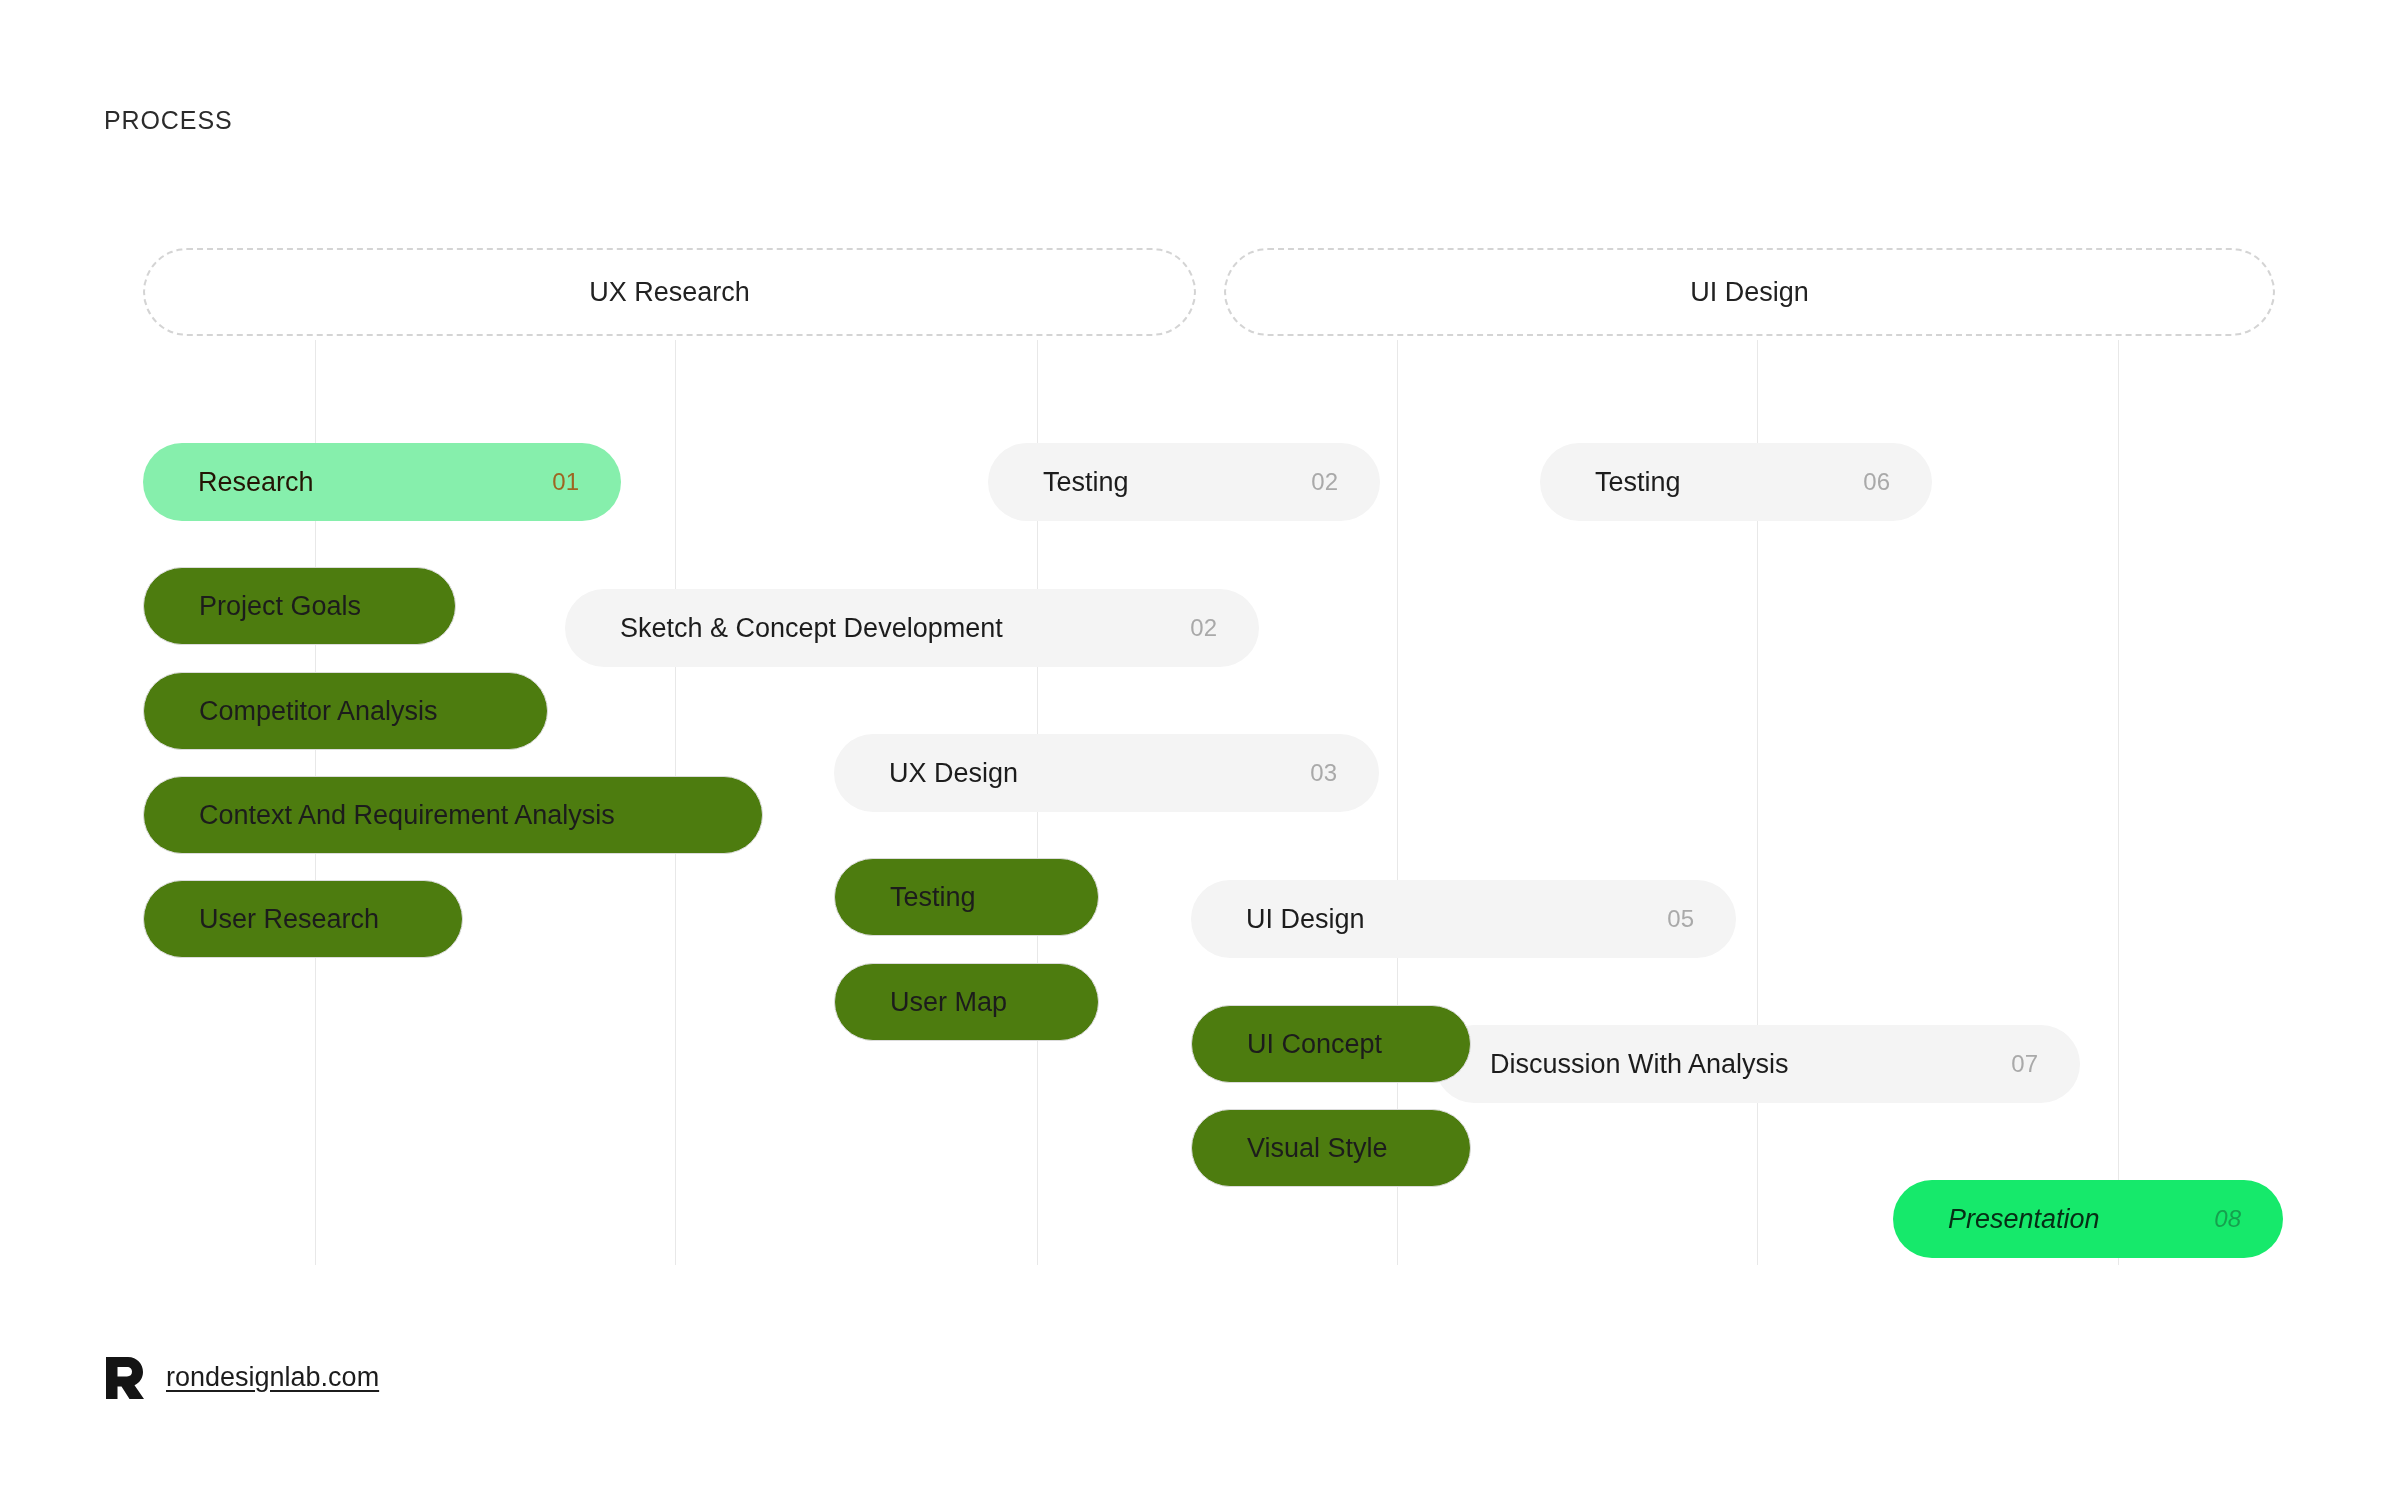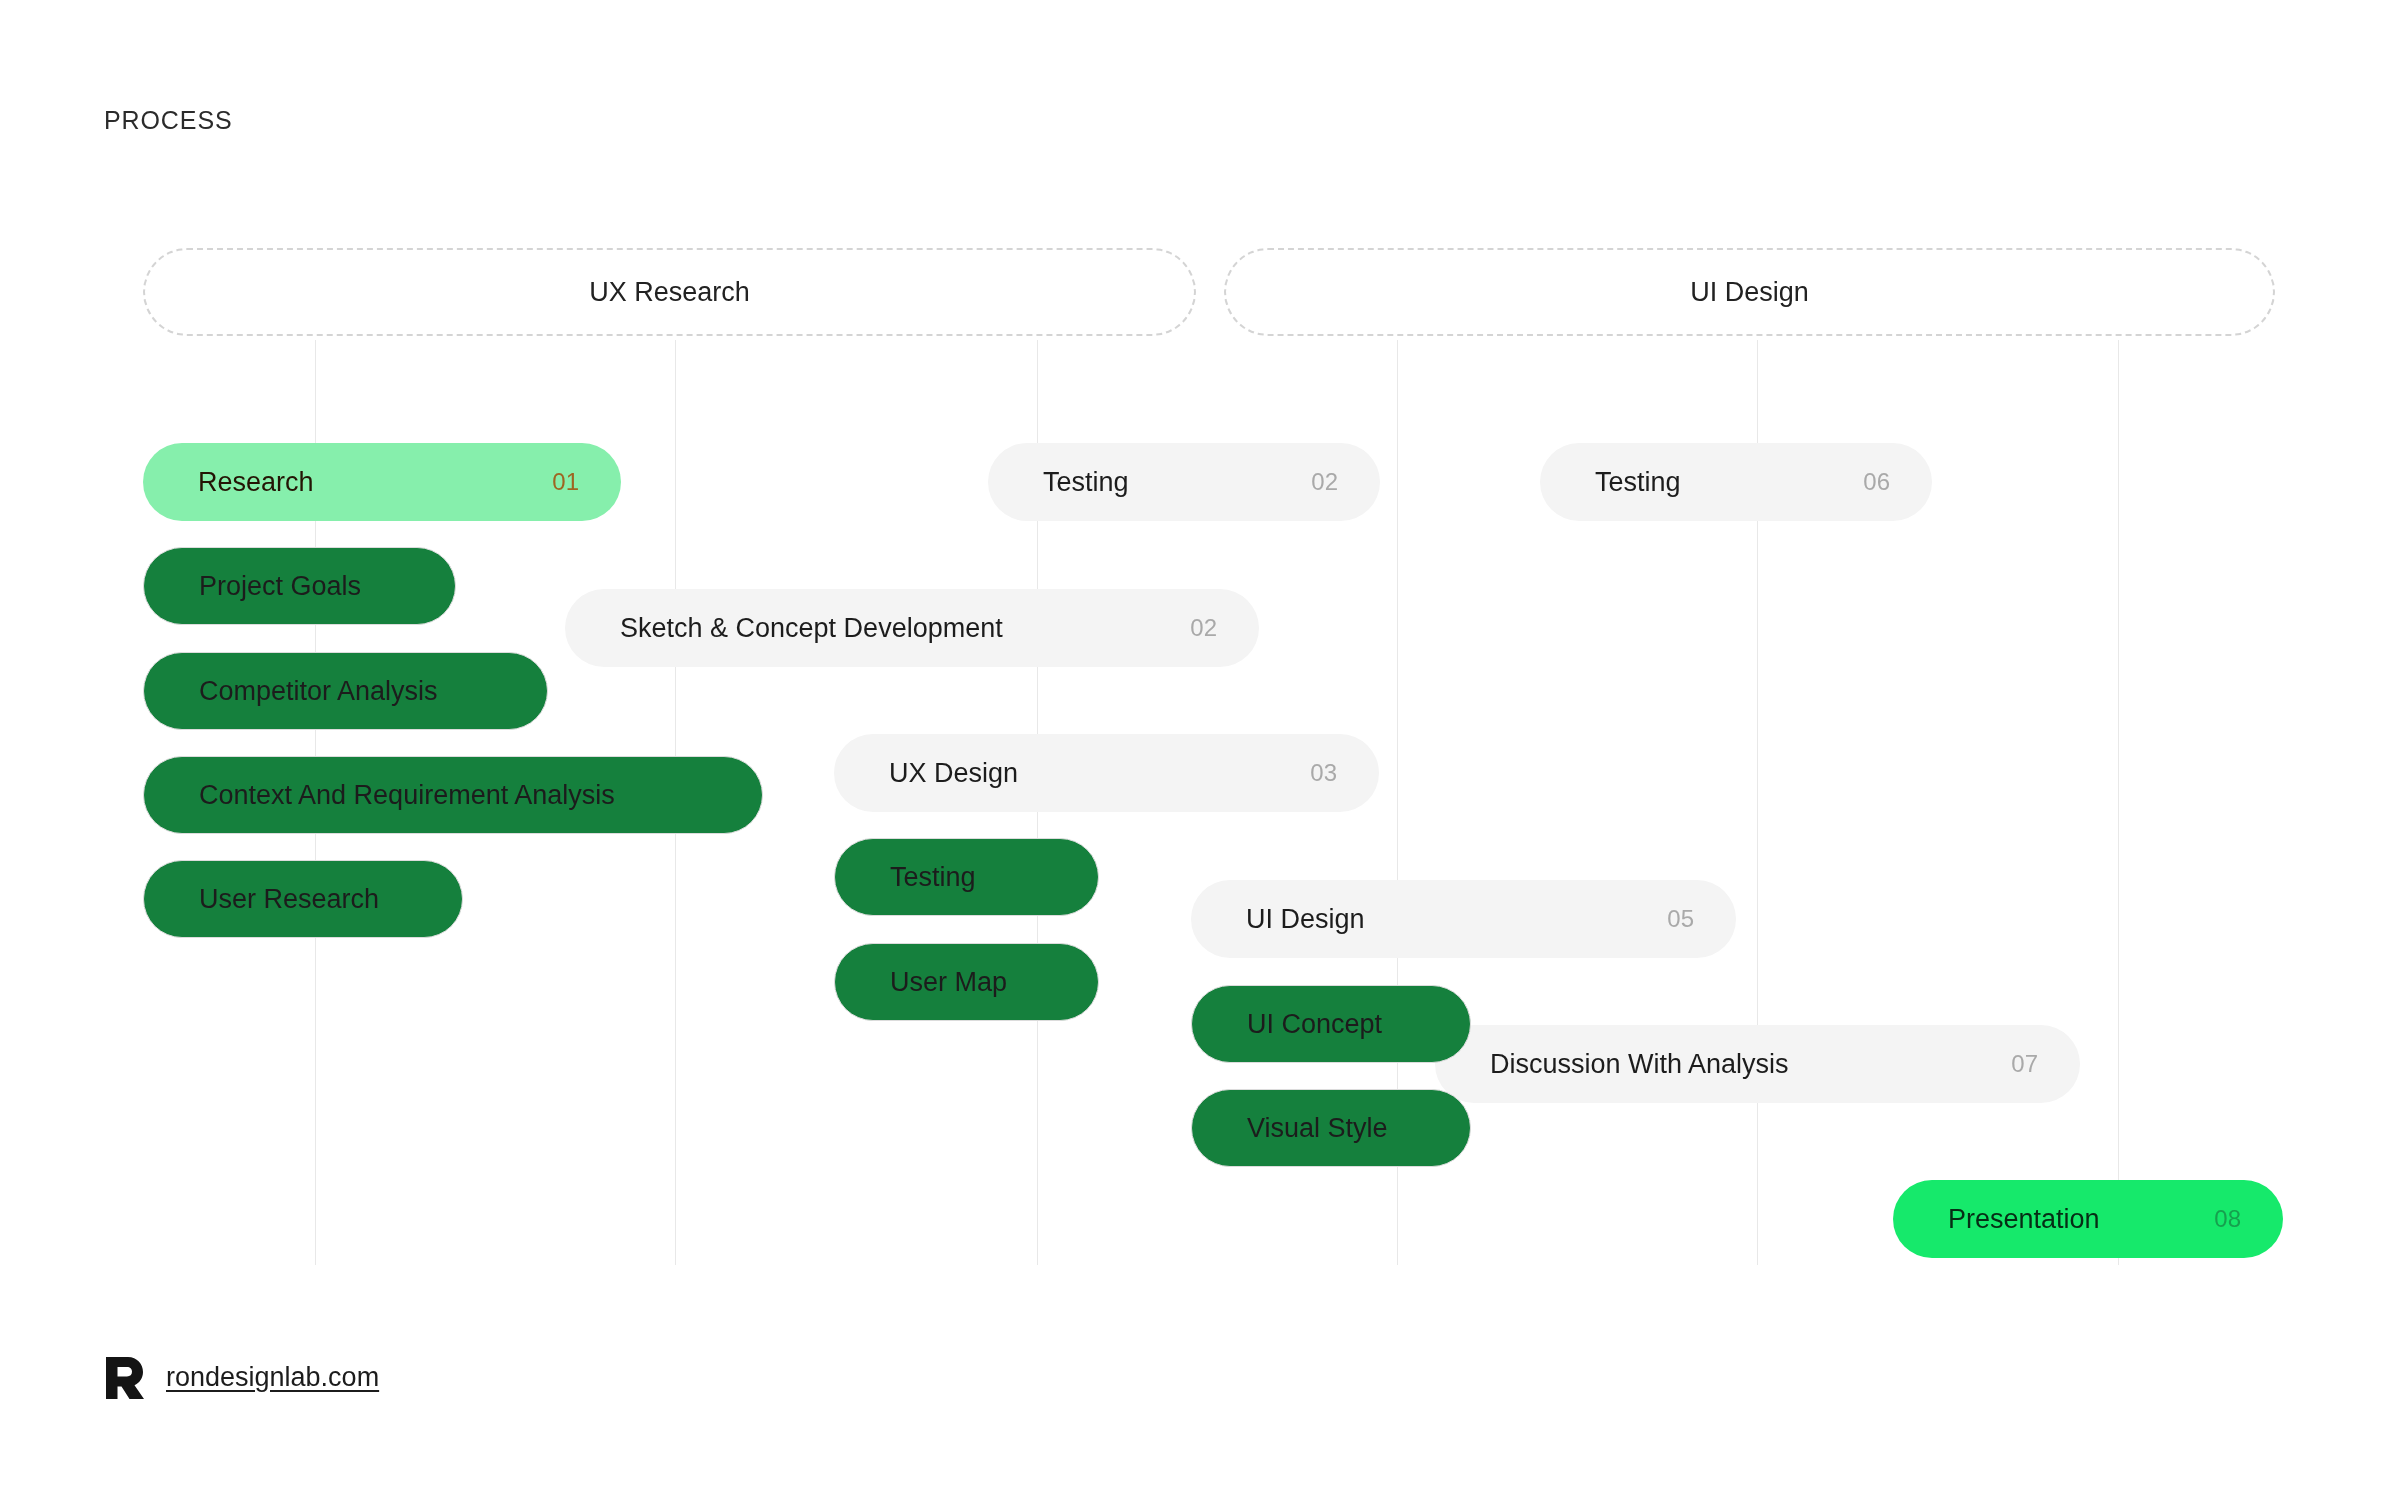--- a/index.html
+++ b/index.html
@@ -84,35 +84,36 @@
   
   .pill.main {
     padding-left: 55px;
     padding-right: 42px;
   }
 
   
   .pill.sub {
     padding-left: 55px;
     padding-right: 52px;
-    background: #15803d;
+    background: #4d7c0f;
     border: 1px solid #dcdcdc;
+    margin-top: 20px;
   }
   .pill.sub .pill-label { color: #1c1c1c; }
 
   
   .pill.v-gray  { background: #f4f4f4; }
   .pill.v-gray .pill-label { color: #1c1c1c; }
   .pill.v-gray .pill-num   { color: #a9a9a9; }
 
   .pill.v-orange { background: #86efac; }
   .pill.v-orange .pill-label { color: #241404; }
   .pill.v-orange .pill-num   { color: #9e6522; }
 
-  .pill.v-green { background: #16e96b; }
+  .pill.v-green { background: #16e96b; font-style: italic; }
   .pill.v-green .pill-label { color: #062d15; }
   .pill.v-green .pill-num   { color: #16a04e; }
 
   
   .footer {
     position: absolute;
     left: 104px;
     top: 1355px;
     display: flex;
     align-items: center;

